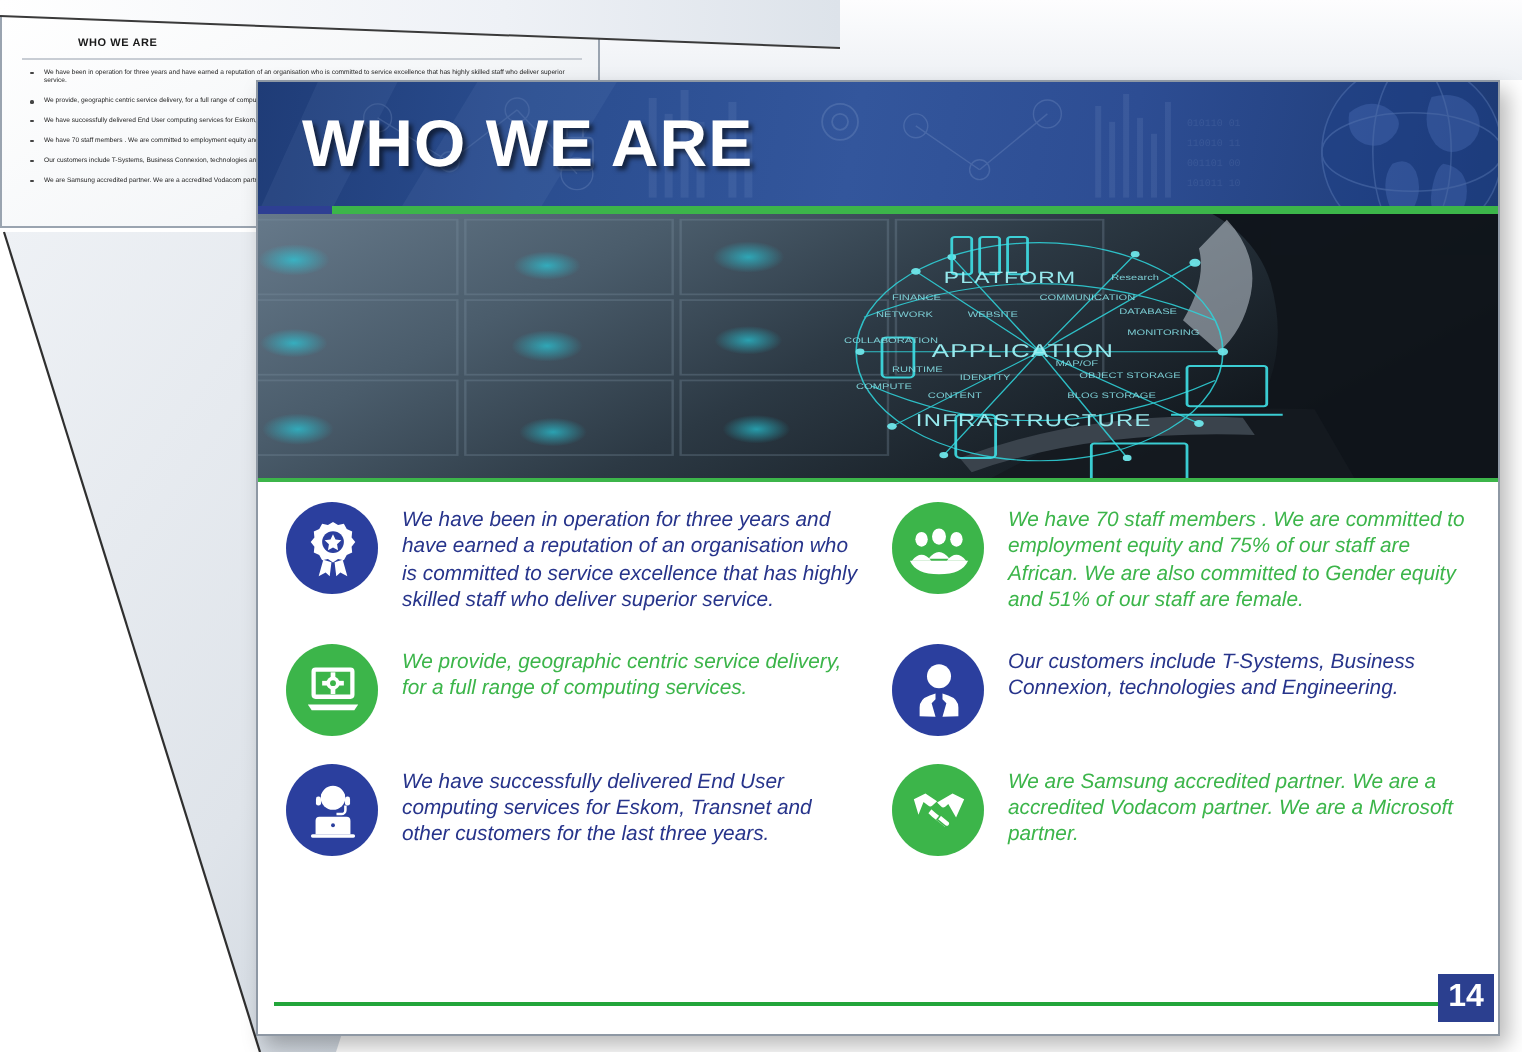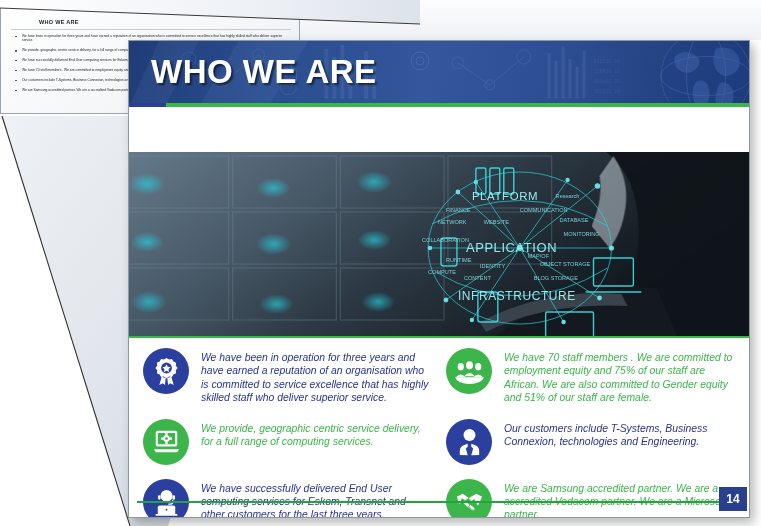--- a/index.html
+++ b/index.html
@@ -73,23 +73,22 @@
     letter-spacing:.5px;
     text-shadow:2px 2px 2px rgba(0,0,0,.55);
   }
   .banner-underline{
     position:absolute;left:0;right:0;bottom:0;height:4px;
     background:linear-gradient(90deg,#2e3f93 0%,#2e3f93 6%,#3cb54a 6%,#3cb54a 100%);
   }
 
   
   .hero{
-    position:relative;height:184px;overflow:hidden;
+    position:relative;height:132px;overflow:hidden;
     background:linear-gradient(115deg,#5d6d7b 0%,#4e5f6e 26%,#3a4b58 52%,#20272e 78%,#11161b 100%);
-    margin-top:45px;
   }
   .hero svg{position:absolute;inset:0;width:100%;height:100%;}
 
   .green-divider{height:2px;background:#3cb54a;}
 
   
   .content{
     position:relative;height:calc(100% - 66px - 184px - 2px);
     padding:10px 14px 0 14px;box-sizing:border-box;
     display:flex;gap:14px;
@@ -116,21 +115,21 @@
   .footer{
     position:absolute;left:0;right:0;bottom:0;height:22px;
   }
   .footer-line{
     position:absolute;left:8px;right:8px;top:6px;height:2px;background:#22a53a;
   }
   .page-badge{
     position:absolute;right:2px;top:-8px;width:28px;height:24px;
     background:#2b3f8f;color:#ffffff;
     display:flex;align-items:center;justify-content:center;
-    font-size:12px;font-weight:bold;
+    font-size:16px;font-weight:bold;
   }
 </style>
 </head>
 <body>
 
 <div id="bg-ghost"></div>
 
 <div id="bg-slide">
   <div class="bg-title">WHO WE ARE</div>
   <div class="bg-rule"></div>

